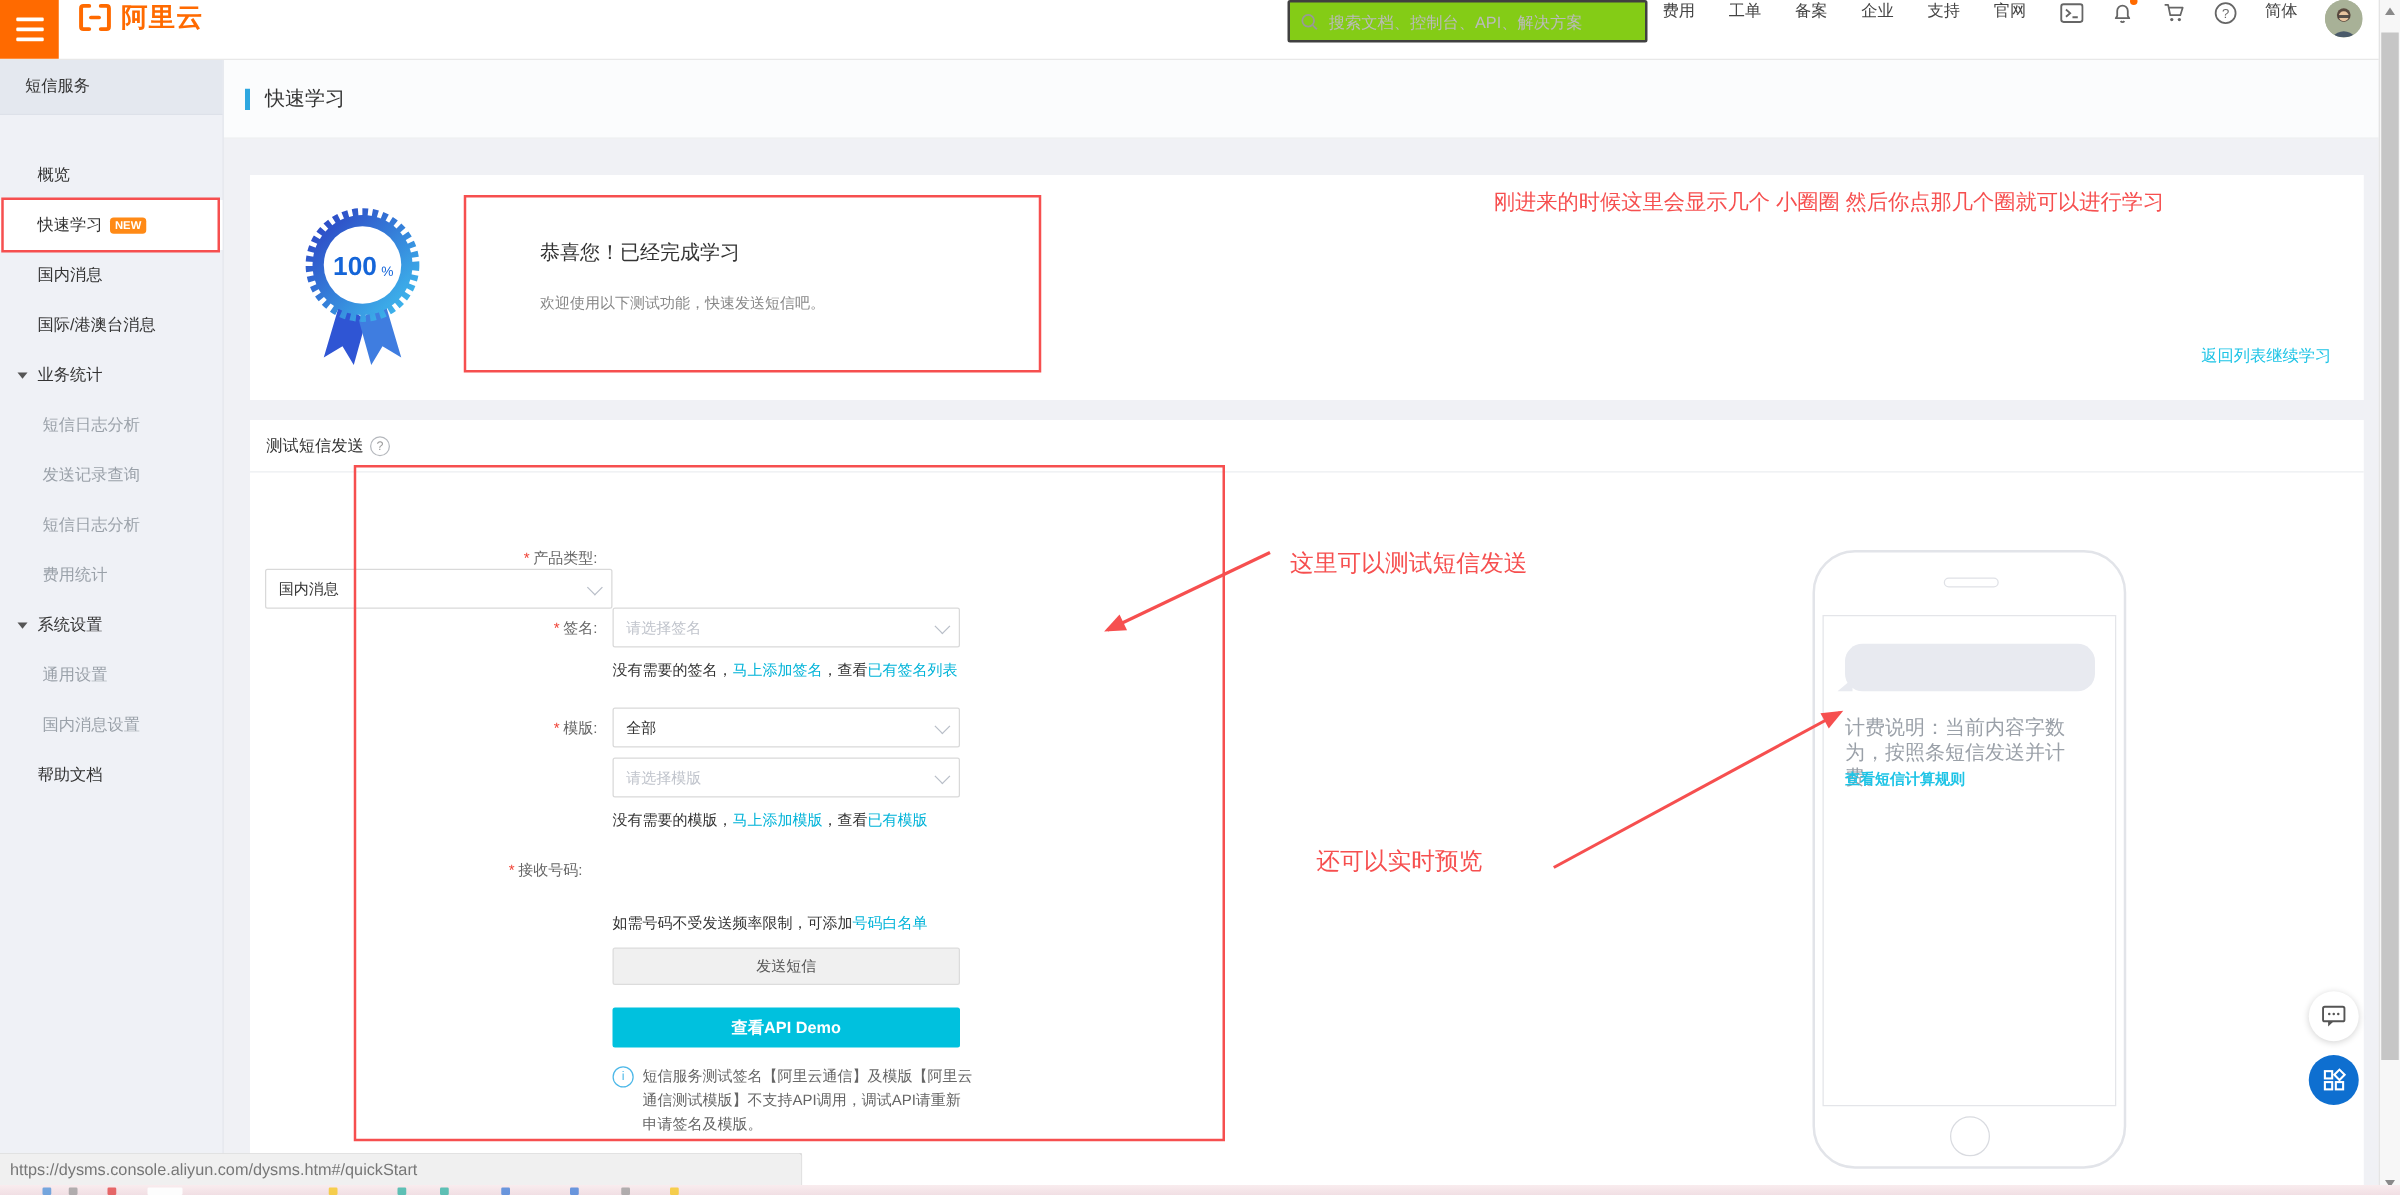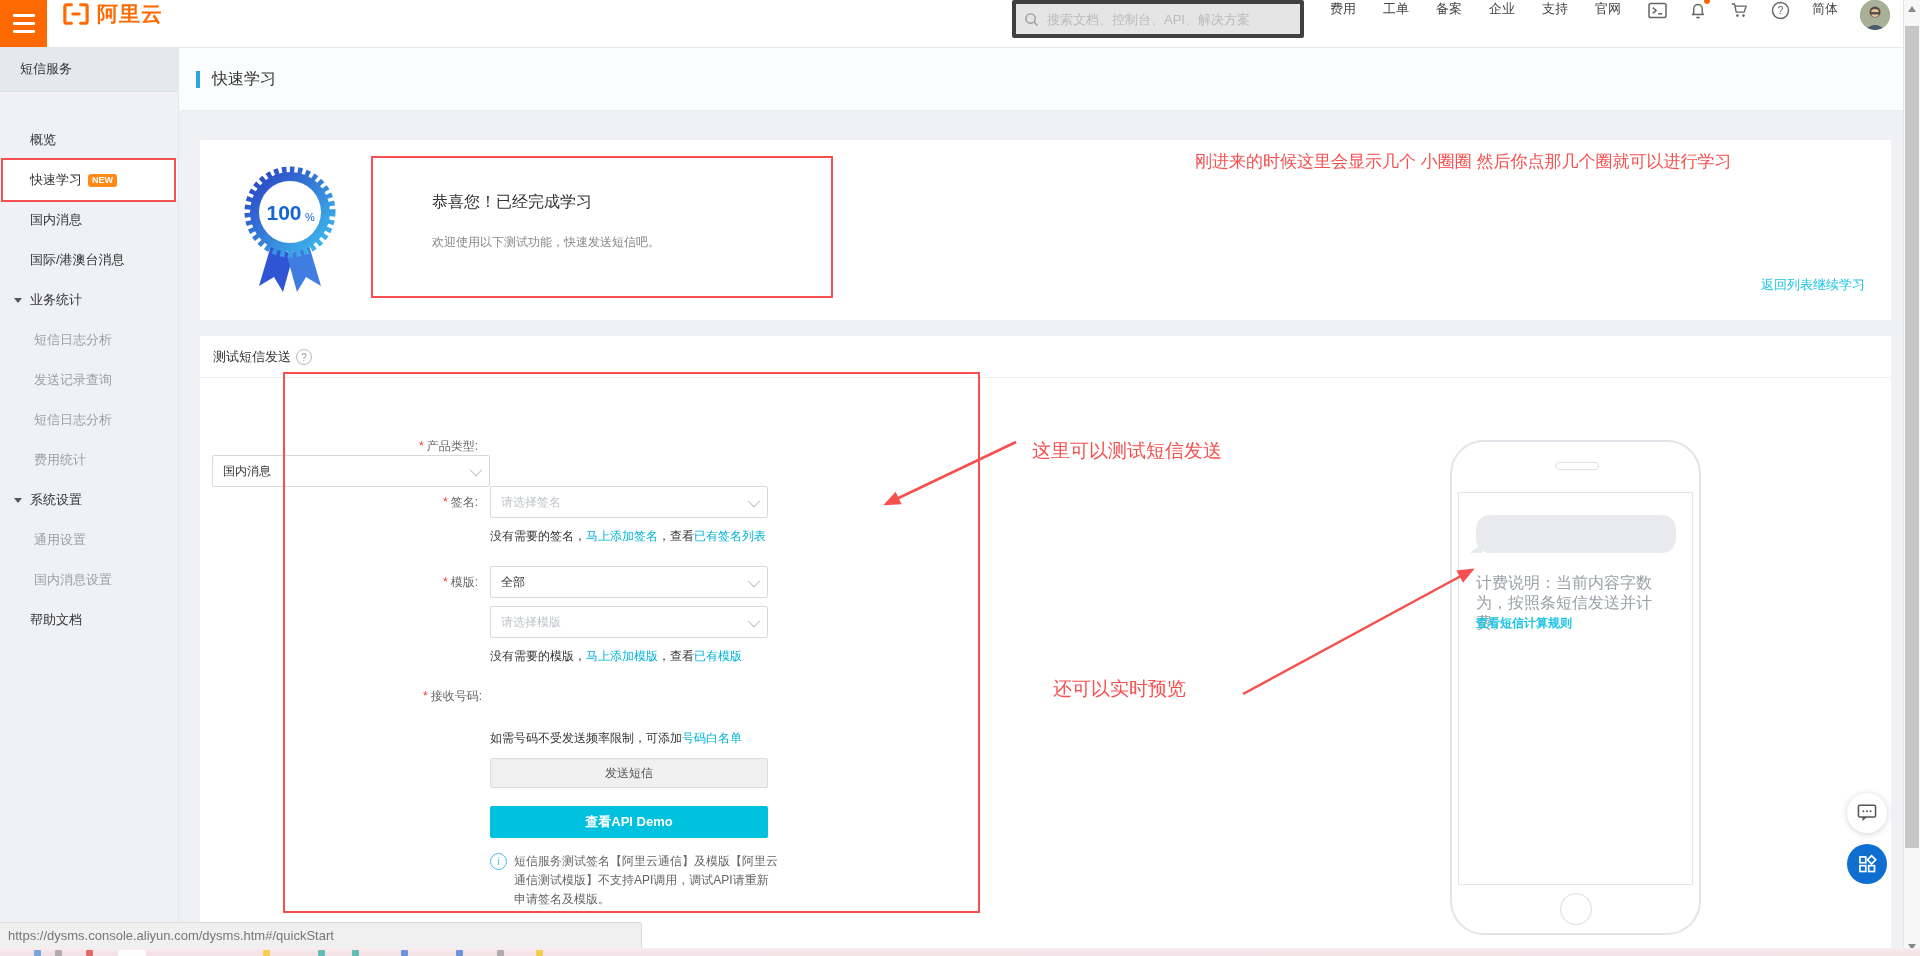--- a/index.html
+++ b/index.html
@@ -5,21 +5,21 @@
   html,body{margin:0;padding:0;background:#dcdcdc;font-family:"Liberation Sans","DejaVu Sans",sans-serif;}
   .viewport{position:relative;width:1920px;height:956px;background:#f0f1f5;overflow:hidden;}
 
   
   .topnav{position:absolute;left:0;top:0;width:1920px;height:47px;background:#fff;border-bottom:1px solid #e8e8e8;display:flex;align-items:flex-start;z-index:20;}
   .hamburger{width:47px;height:47px;background:#ff6a00;display:flex;flex-direction:column;justify-content:center;align-items:center;gap:5px;cursor:pointer;flex:0 0 auto;}
   .hamburger span{display:block;width:22px;height:3px;background:#fff;border-radius:1px;}
   .logo{display:flex;align-items:center;margin-left:14px;gap:6px;}
   .logo-text{color:#ff6a00;font-size:21px;font-weight:bold;letter-spacing:1px;}
   .nav-spacer{flex:1;}
-  .search-box{width:268px;height:30px;border:4px solid #404040;border-radius:2px;display:flex;align-items:center;padding:0 8px;margin-right:26px;background:#e5e5e5;}
+  .search-box{width:268px;height:30px;border:2px solid #404040;border-radius:2px;display:flex;align-items:center;padding:0 8px;margin-right:12px;background:#84cc16;}
   .search-box input{border:none;outline:none;flex:1;font-size:13px;color:#333;margin-left:6px;font-family:inherit;background:transparent;}
   .search-box input::placeholder{color:#bbb;}
   .nav-menu{display:flex;align-items:center;gap:27px;margin-right:26px;}
   .nav-menu-item{font-size:13px;color:#444;cursor:pointer;white-space:nowrap;}
   .nav-icons{display:flex;align-items:center;gap:21px;margin-right:22px;}
   .nav-icon{position:relative;width:20px;height:20px;display:flex;align-items:center;justify-content:center;cursor:pointer;}
   .nav-icon svg{display:block;}
   .bell-dot{position:absolute;right:-2px;top:-2px;width:6px;height:6px;border-radius:50%;background:#ff6a00;}
   .nav-lang{font-size:13px;color:#444;margin-right:22px;cursor:pointer;}
   .avatar{width:30px;height:30px;border-radius:50%;background:#aab399;overflow:hidden;margin-right:30px;cursor:pointer;flex:0 0 auto;}
@@ -295,21 +295,21 @@
         <label class="form-label"><span class="star">*</span><span>模版:</span></label>
         <div class="sel">
           <span class="val">全部</span>
             <span class="chev"></span>
         </div>
       </div>
       <div class="helper" style="top:312px;">
         <span>没有需要的模版，</span><a>马上添加模版</a><span>，查看</span><a>已有模版</a>
       </div>
 
-      <div class="form-row" style="left:16px;top:352px;gap:22px;">
+      <div class="form-row" style="left:0;top:352px;gap:22px;">
         <label class="form-label"><span class="star">*</span><span>接收号码:</span></label>
       </div>
       <div class="helper" style="top:394px;">
         <span>如需号码不受发送频率限制，可添加</span><a>号码白名单</a>
       </div>
 
       <div class="btn-send" style="top:422px;">发送短信</div>
       <div class="btn-api" style="top:470px;">查看API Demo</div>
 
       <div class="notice" style="top:516px;">

